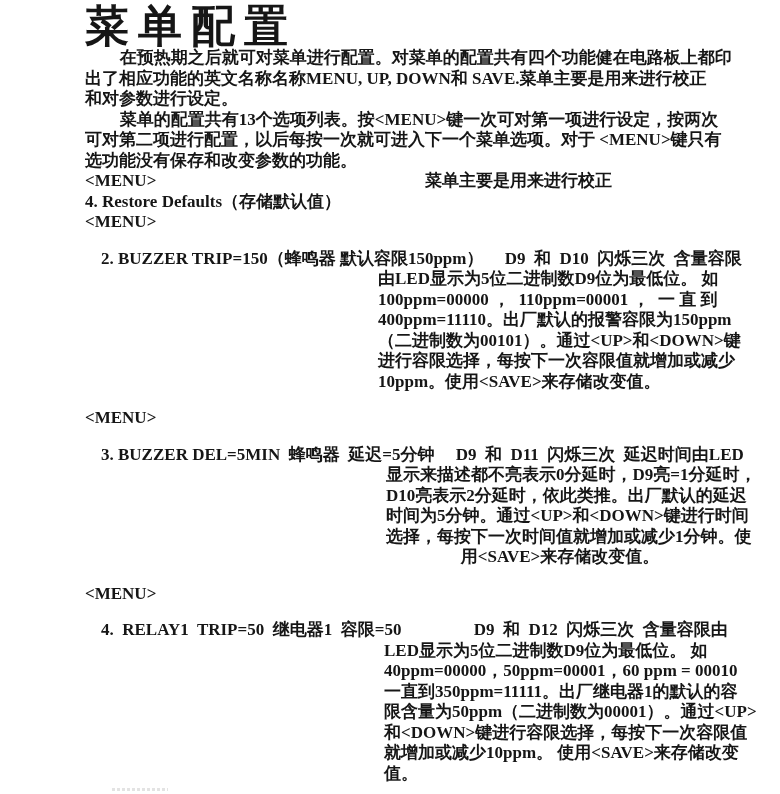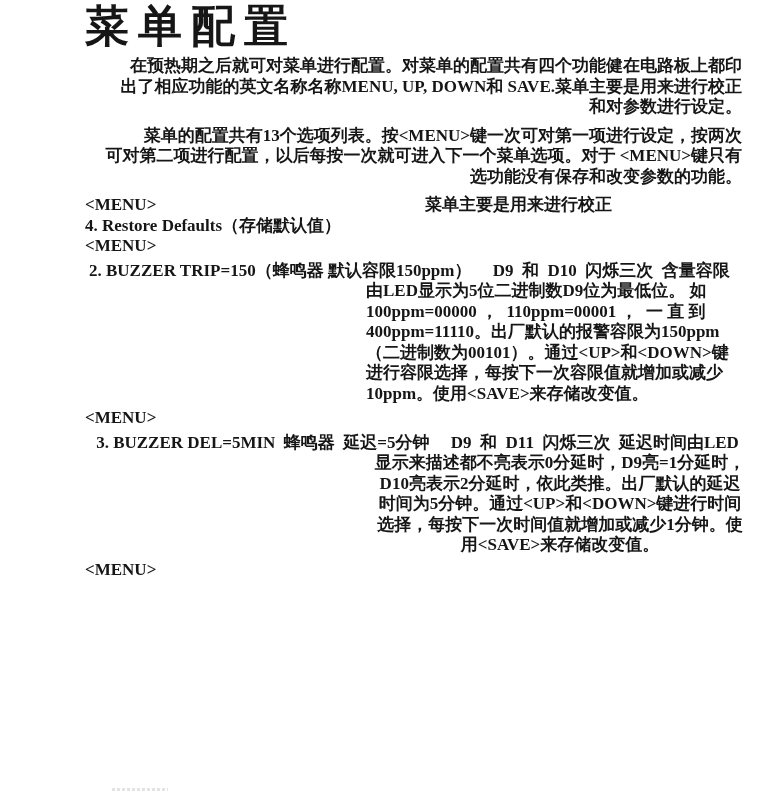--- a/index.html
+++ b/index.html
@@ -26,30 +26,29 @@
     margin: 0 0 0 0;
     white-space: pre;
   }
   .body-text {
     font-size: 17px;
     line-height: 20.5px;
     font-weight: bold;
   }
   .pre { white-space: pre; }
   .para {
-    margin: 8px;
+    margin: 0;
     text-indent: 2.05em;
-    text-align: right;
   }
   .row { display: flex; margin: 0; }
   .label-w340 { flex: 0 0 340px; white-space: pre; }
   .label-w277 { flex: 0 0 277px; white-space: pre; }
   .desc { flex: 1 1 auto; }
   .menuline { margin: 0; white-space: pre; }
-  .hang { margin: 4px; }
+  .hang { margin: 16px; }
   .hang-a { padding-left: 277px; text-indent: -277px; }
   .hang-b { padding-left: 285px; text-indent: -285px; text-align: center; }
   .hang-c { padding-left: 283px; text-indent: -283px; }
   .watermark {
     position: absolute;
     left: 112px;
     top: 788px;
     width: 56px;
     height: 3px;
     background: repeating-linear-gradient(90deg, #dcdcdc 0 3px, #ffffff 3px 5px);
@@ -93,16 +92,24 @@
 
   <div class="hang hang-b pre">3. BUZZER DEL=5MIN  蜂鸣器  延迟=5分钟　 D9  和  D11  闪烁三次  延迟时间由LED
 显示来描述都不亮表示0分延时，D9亮=1分延时，
 D10亮表示2分延时，依此类推。出厂默认的延迟
 时间为5分钟。通过&lt;UP&gt;和&lt;DOWN&gt;键进行时间
 选择，每按下一次时间值就增加或减少1分钟。使
 用&lt;SAVE&gt;来存储改变值。</div>
 
   <div class="menuline">&lt;MENU&gt;</div>
 
+  <div class="hang hang-c pre">4.  RELAY1  TRIP=50  继电器1  容限=50　　　　 D9  和  D12  闪烁三次  含量容限由
+LED显示为5位二进制数D9位为最低位。 如
+40ppm=00000，50ppm=00001，60 ppm = 00010
+一直到350ppm=11111。出厂继电器1的默认的容
+限含量为50ppm（二进制数为00001）。通过&lt;UP&gt;
+和&lt;DOWN&gt;键进行容限选择，每按下一次容限值
+就增加或减少10ppm。 使用&lt;SAVE&gt;来存储改变
+值。</div>
 
 </div>
 
 <div class="watermark"></div>
 
 </body></html>

